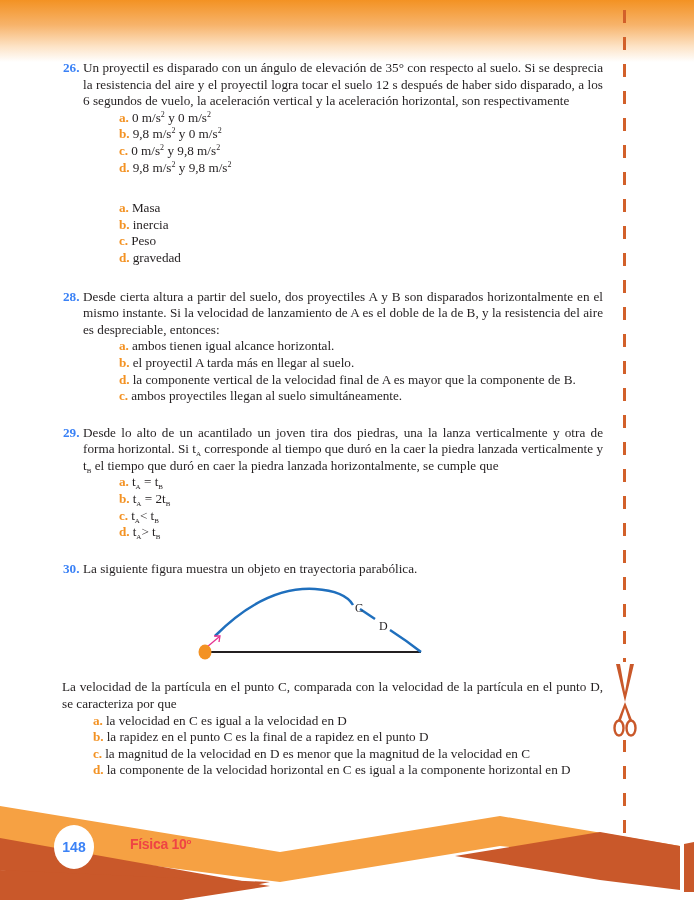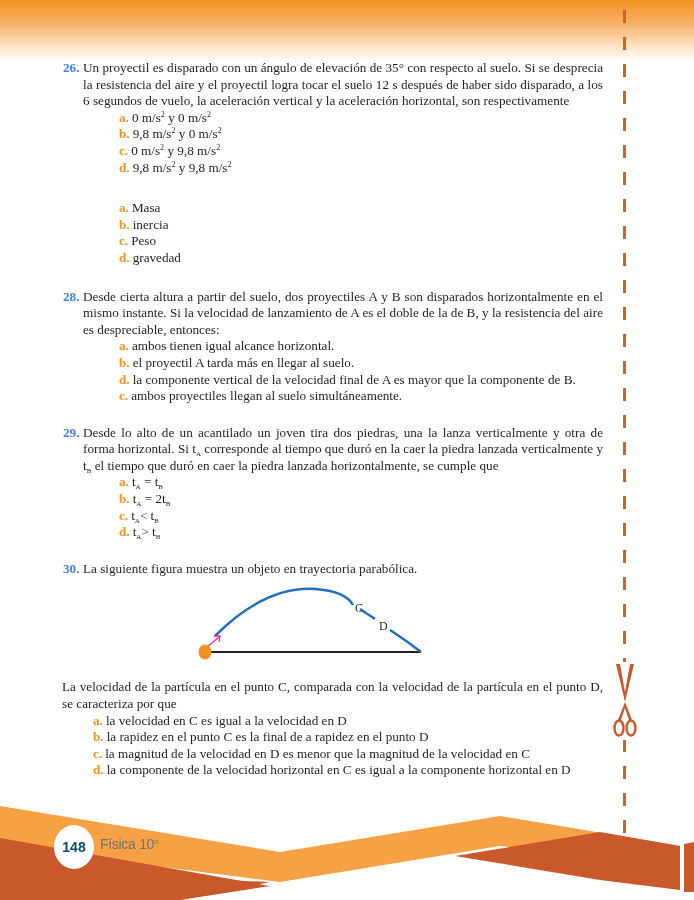--- a/index.html
+++ b/index.html
@@ -28,26 +28,26 @@
   .opt-letter { color: #f39223; font-weight: bold; margin-right: 3px; }
   sup { font-size: 8px; line-height: 0; vertical-align: 5px; }
   sub { font-size: 7px; line-height: 0; vertical-align: -3px; }
   .figure { position: relative; height: 100px; margin: 4px 0 0 0; }
   .figure svg { position: absolute; left: 132px; top: 0; }
   .q30-follow { text-align: justify; }
   .q30-opts { margin-left: 30px; }
   .footer { position: absolute; left: 0; top: 790px; width: 694px; height: 110px; }
   .page-badge {
     position: absolute; left: 54px; top: 825px; width: 40px; height: 44px; border-radius: 50%;
-    background: #ffffff; color: #0c4a6e; font-family: "Liberation Sans", sans-serif; font-weight: bold;
+    background: #ffffff; color: #3b82f6; font-family: "Liberation Sans", sans-serif; font-weight: bold;
     font-size: 14px; display: flex; align-items: center; justify-content: center;
   }
   .book-title {
-    position: absolute; left: 100px; top: 836px; color: #737373;
-    font-family: "Liberation Sans", sans-serif; font-weight: normal; font-size: 14px; letter-spacing: -0.3px;
+    position: absolute; left: 130px; top: 836px; color: #ef4444;
+    font-family: "Liberation Sans", sans-serif; font-weight: bold; font-size: 14px; letter-spacing: -0.3px;
   }
   .book-title sup { font-size: 8px; vertical-align: 5px; }
 </style>
 </head>
 <body>
 
 <div class="top-band"></div>
 <div class="cut-line"></div>
 
 <div class="scissors">

